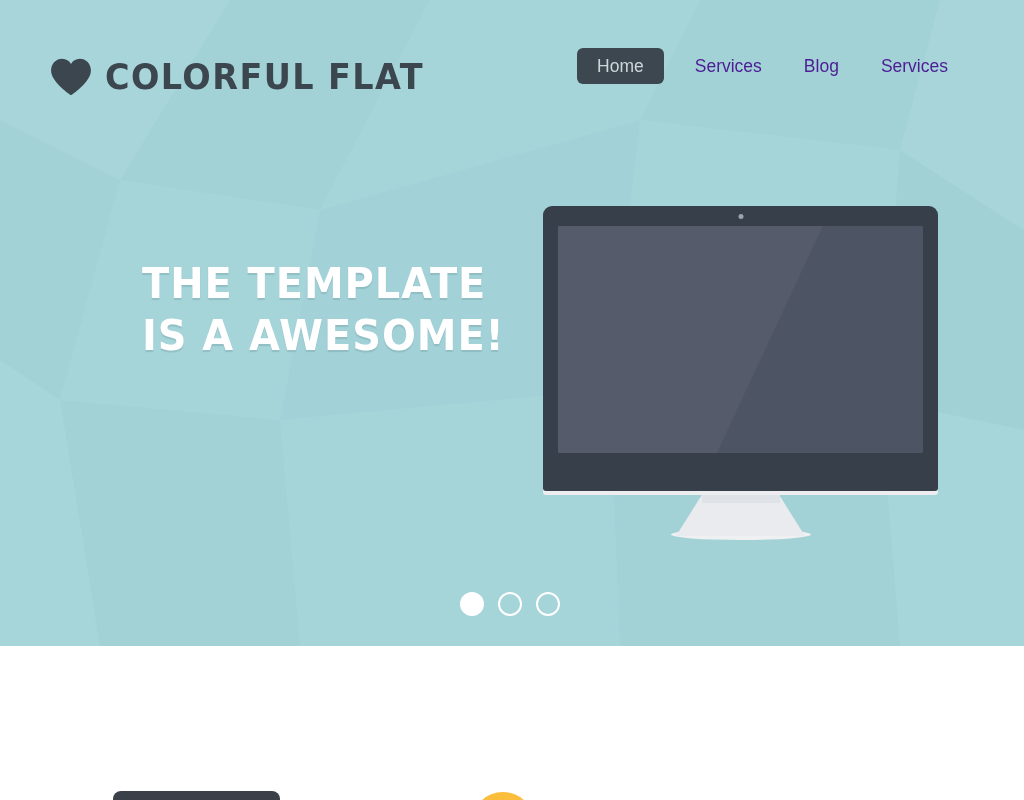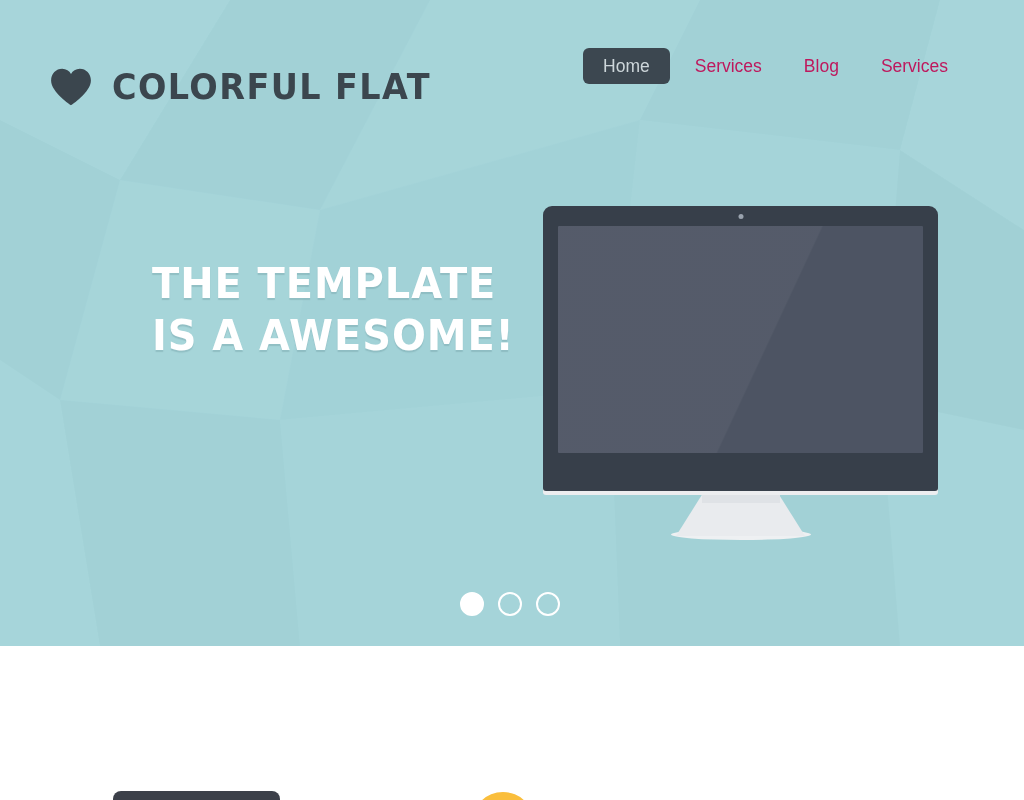--- a/index.html
+++ b/index.html
@@ -32,24 +32,24 @@
   .header {
     position: absolute;
     top: 0; left: 0;
     width: 1024px;
     height: 132px;
     z-index: 5;
   }
   .logo {
     position: absolute;
     left: 50px;
-    top: 68px;
+    top: 58px;
     display: flex;
     align-items: center;
-    gap: 20px;
+    gap: 13px;
   }
   .heart-icon { display: block; width: 42px; height: 38px; }
   .logo-text {
     font-family: "DejaVu Sans", sans-serif;
     font-weight: bold;
     font-size: 36px;
     letter-spacing: 1.5px;
     color: #3b464e;
     transform: scaleX(0.93);
     transform-origin: left center;
@@ -60,41 +60,41 @@
   .nav {
     position: absolute;
     right: 55px;
     top: 48px;
     display: flex;
     align-items: center;
     gap: 0px;
   }
   .nav-item {
     font-size: 17.5px;
-    color: #be185d;
+    color: #4c1d95;
     padding: 0 21px;
     line-height: 36px;
     height: 36px;
     display: block;
     white-space: nowrap;
     text-decoration: none;
     cursor: pointer;
   }
   .nav-item.active {
     background: #3c4750;
     color: #cdd6da;
     border-radius: 6px;
     padding: 0 20px;
-    margin-right: 4px;
+    margin-right: 10px;
   }
 
   
   .hero-text {
     position: absolute;
-    left: 152px;
+    left: 142px;
     top: 258px;
     z-index: 4;
   }
   .hero-line {
     font-family: "DejaVu Sans", sans-serif;
     font-weight: bold;
     font-size: 42px;
     line-height: 52px;
     letter-spacing: 1px;
     color: #ffffff;

